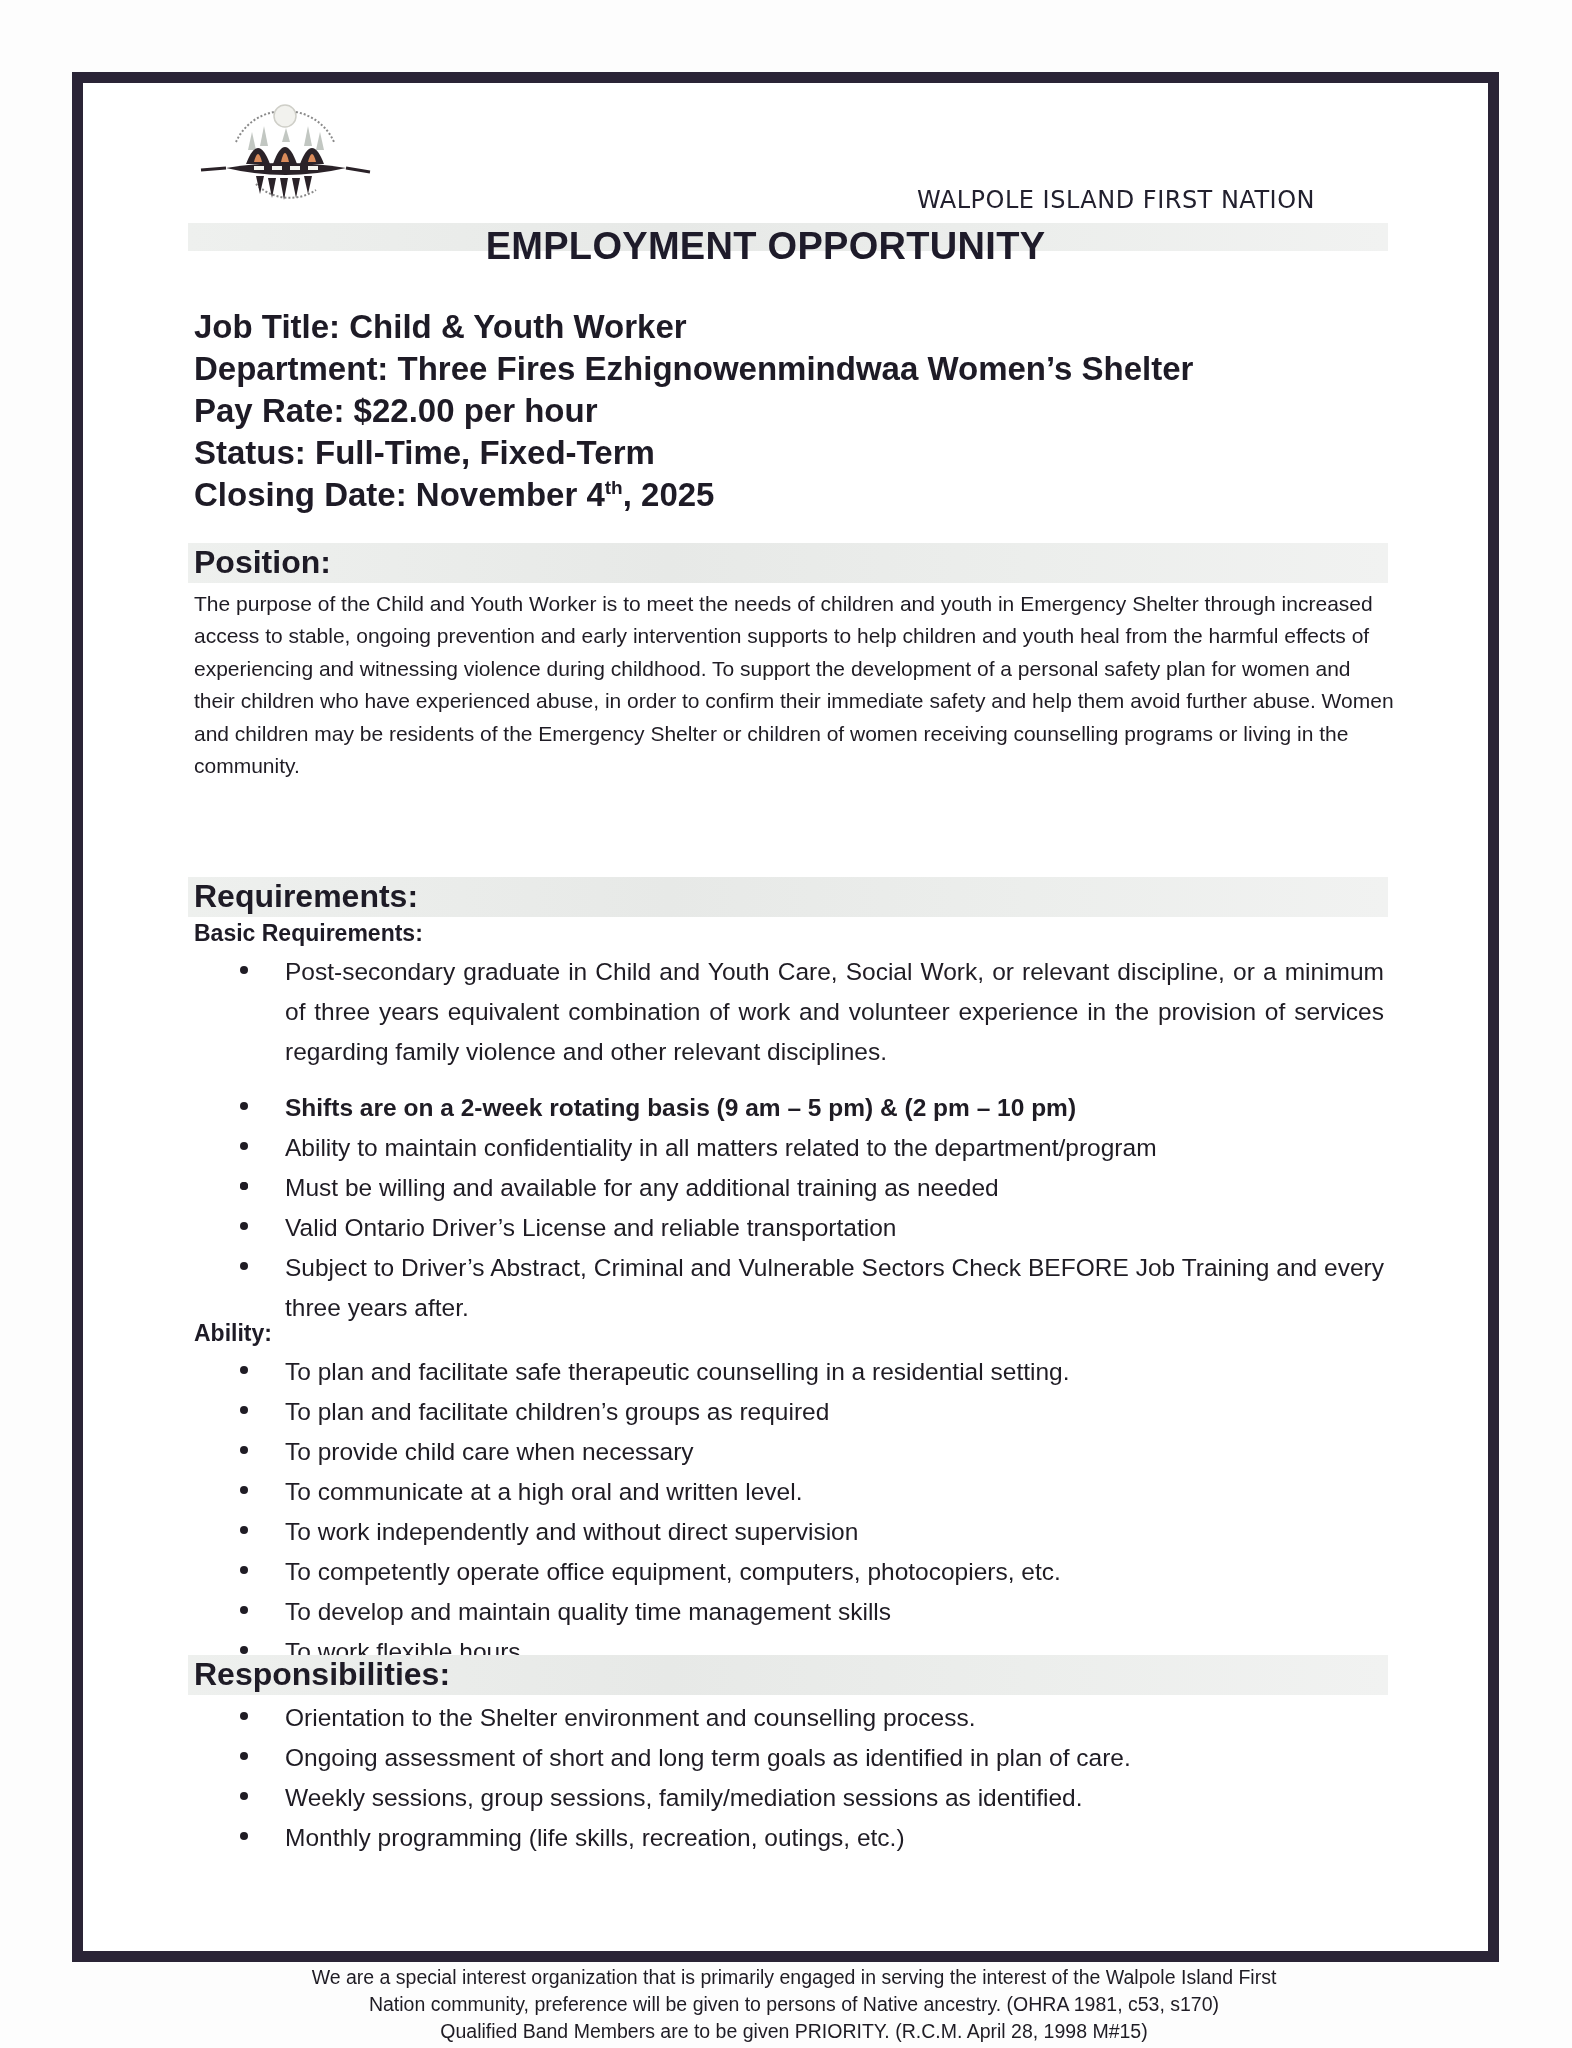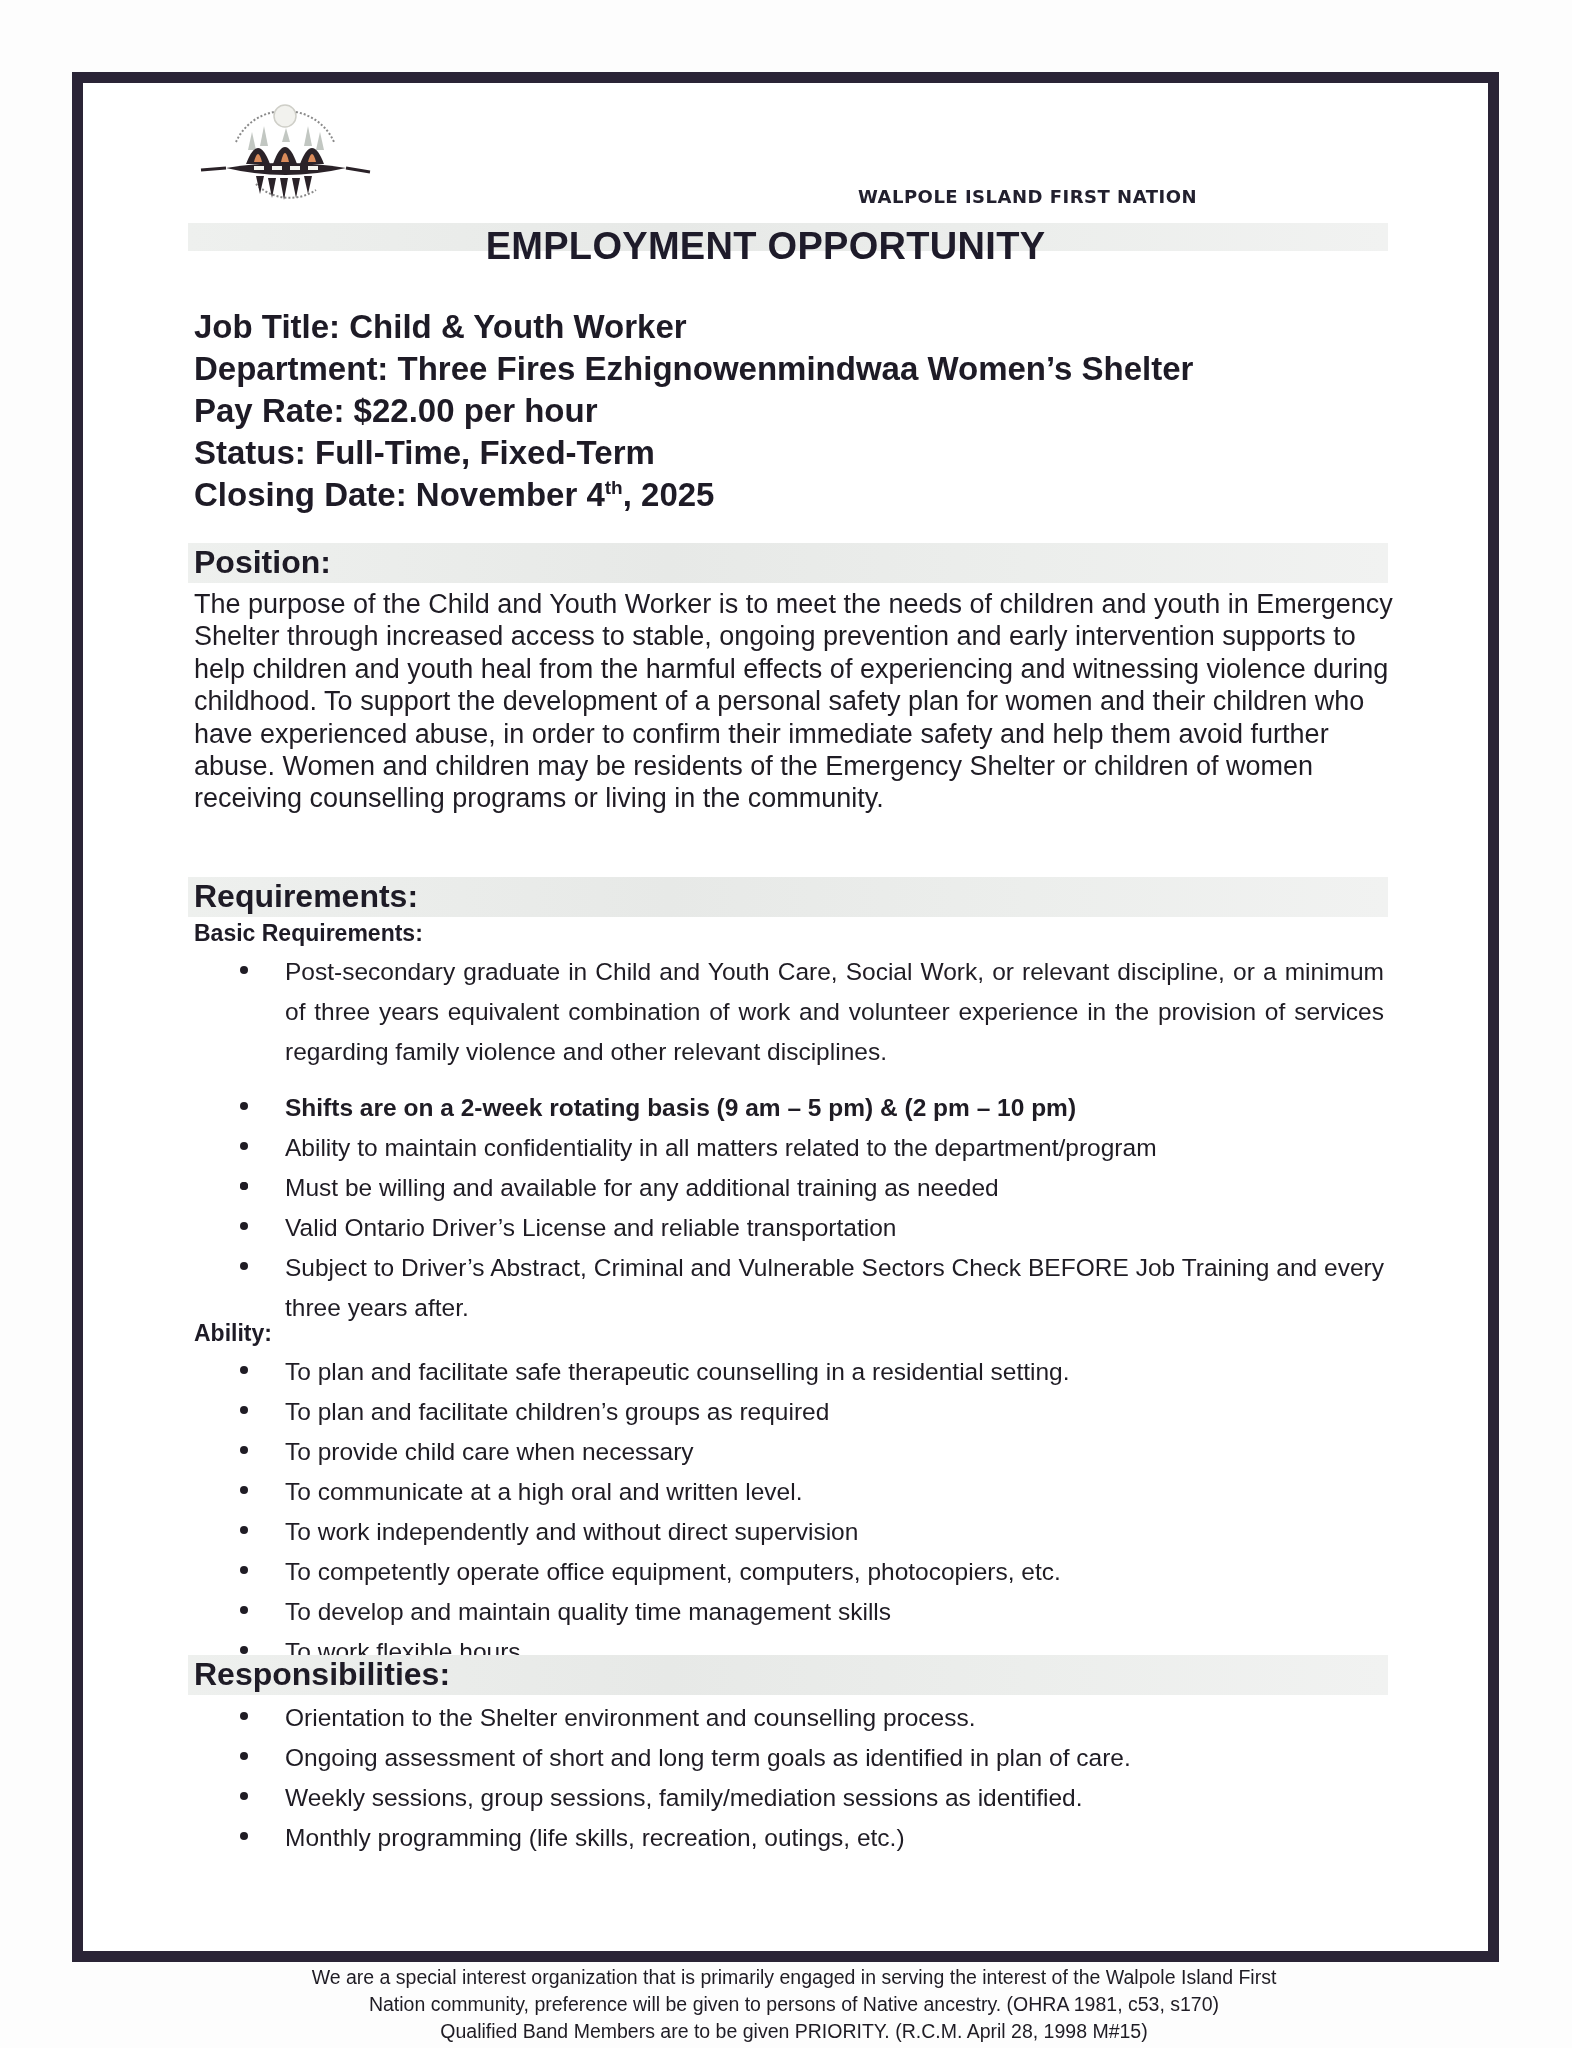--- a/index.html
+++ b/index.html
@@ -8,22 +8,22 @@
     position: relative; overflow: hidden;
     font-family: "Liberation Sans", sans-serif; color: #1f1c24;
   }
   .frame {
     position: absolute; left: 72px; top: 72px; width: 1427px; height: 1890px;
     box-sizing: border-box; border: 11px solid #2a2436;
     background: #ffffff;
   }
   .logo { position: absolute; left: 196px; top: 102px; width: 178px; height: 104px; }
   .org-name {
-    position: absolute; left: 740px; top: 186px; width: 575px; text-align: center;
-    font-family: "DejaVu Sans", sans-serif; font-weight: bold; font-size: 18px; letter-spacing: 0.5px;
+    position: absolute; left: 740px; top: 186px; width: 575px; text-align: right;
+    font-family: "DejaVu Sans", sans-serif; font-weight: normal; font-size: 24px; letter-spacing: 0.5px;
     color: #22202e;
   }
   .band {
     position: absolute; left: 188px; width: 1200px;
     background: linear-gradient(90deg, #eef0ee 0%, #e7e9e7 40%, #eceeec 70%, #f1f2f1 100%);
   }
   .band.main { top: 223px; height: 28px; }
   .main-title {
     position: absolute; left: 0; right: 0; top: 2px; text-align: center;
     font-weight: bold; font-size: 38px; letter-spacing: 0.3px; color: #1e1b2a;
@@ -33,21 +33,21 @@
   .detail-line {
     font-weight: bold; font-size: 33px; line-height: 42px; color: #1e1b26; white-space: nowrap;
   }
   .detail-line sup { font-size: 19px; line-height: 0; vertical-align: super; }
   .section-band { height: 40px; }
   .section-title {
     position: absolute; left: 6px; top: 1px; font-weight: bold; font-size: 32px; color: #1e1b26;
   }
   .para {
     position: absolute; left: 194px; top: 588px; width: 1200px;
-    font-size: 27px; line-height: 32.4px; color: #1f1c24;
+    font-size: 21px; line-height: 32.4px; color: #1f1c24;
   }
   .subhead {
     position: absolute; left: 194px; font-weight: bold; font-size: 23px; color: #1e1b26;
   }
   ul.bullets {
     position: absolute; left: 194px; width: 1190px; margin: 0; padding: 0; list-style: none;
     font-size: 24.5px; line-height: 40px; color: #1f1c24;
   }
   ul.bullets li { position: relative; padding-left: 91px; }
   ul.bullets li .dot {

